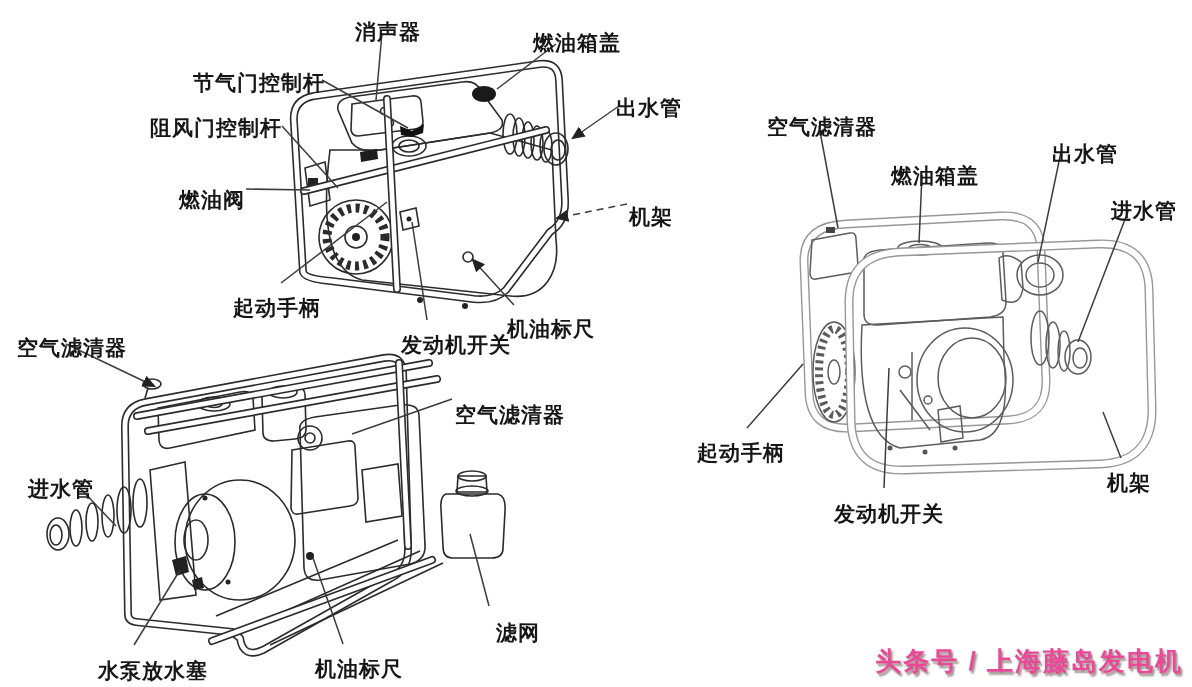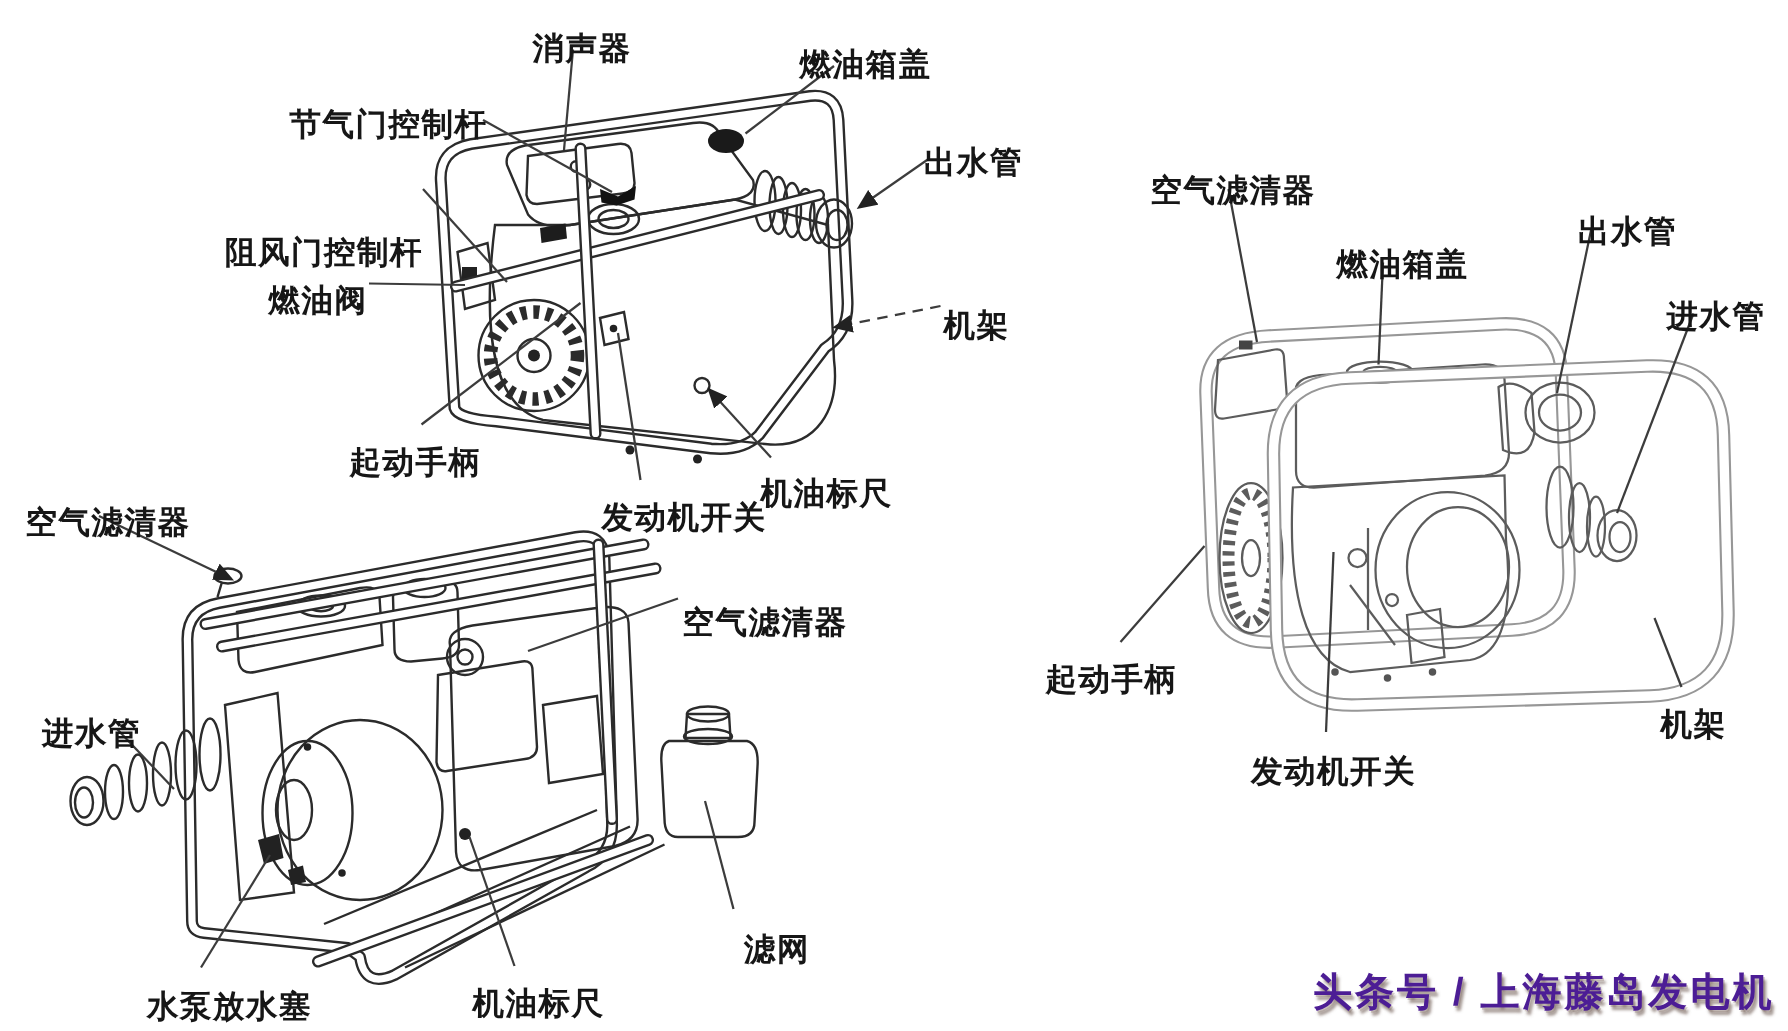--- a/index.html
+++ b/index.html
@@ -6,21 +6,21 @@
   html,body{margin:0;padding:0;background:#ffffff;}
   .stage{position:relative;width:1192px;height:687px;background:#ffffff;overflow:hidden;
          font-family:"Liberation Sans","DejaVu Sans",sans-serif;}
   svg.layer{position:absolute;left:0;top:0;width:1192px;height:687px;}
   #labels-layer{position:absolute;left:0;top:13px;width:1192px;height:687px;pointer-events:none;font-family:Liberation Serif, serif;}
   .part-label{position:absolute;font-weight:bold;font-size:21px;line-height:1.05;
               color:#161616;white-space:nowrap;letter-spacing:1px;}
   .leader{stroke:#3c3c3c;stroke-width:1.5;fill:none;}
   .leader.dashed{stroke-dasharray:7 5;}
   .watermark{position:absolute;right:9px;bottom:8px;font-size:26px;font-weight:bold;
-             letter-spacing:2px;white-space:nowrap;color:#4c1d95;
+             letter-spacing:2px;white-space:nowrap;color:#ec4899;
              text-shadow:2px 3px 2px rgba(122,105,98,0.68),1px 1px 0 rgba(170,152,145,0.45),-1px -1px 1px rgba(255,255,255,0.9);}
   
   .tube{fill:none;stroke:#2b2b2b;stroke-width:8;stroke-linejoin:round;stroke-linecap:round;}
   .tubein{fill:none;stroke:#ffffff;stroke-width:4.8;stroke-linejoin:round;stroke-linecap:round;}
   .tube.c{stroke:#979797;stroke-width:9;}
   .tubein.c{stroke-width:6.2;}
   .ln{stroke:#2b2b2b;stroke-width:1.6;fill:none;}
   .lnc{stroke:#5c5c5c;stroke-width:1.5;fill:none;}
 </style>
 </head>
@@ -211,21 +211,21 @@
       <line x1="747" y1="428" x2="803" y2="364" class="leader"></line>
       <line x1="884" y1="488" x2="889" y2="368" class="leader"></line>
       <line x1="1121" y1="458" x2="1103" y2="412" class="leader"></line>
     </svg>
 
   <div id="labels-layer">
       <div class="part-label" style="left: 355px; top: 8px;">消声器</div>
       <div class="part-label" style="left: 533px; top: 19px;">燃油箱盖</div>
       <div class="part-label" style="left: 616px; top: 84px;">出水管</div>
       <div class="part-label" style="left: 193px; top: 59px;">节气门控制杆</div>
-      <div class="part-label" style="left: 150px; top: 104px; margin-top: 40px;">阻风门控制杆</div>
+      <div class="part-label" style="left: 150px; top: 104px;">阻风门控制杆</div>
       <div class="part-label" style="left: 179px; top: 176px;">燃油阀</div>
       <div class="part-label" style="left: 233px; top: 284px;">起动手柄</div>
       <div class="part-label" style="left: 401px; top: 321px;">发动机开关</div>
       <div class="part-label" style="left: 507px; top: 305px; text-align: center;">机油标尺</div>
       <div class="part-label" style="left: 629px; top: 193px;">机架</div>
       <div class="part-label" style="left: 17px; top: 324px;">空气滤清器</div>
       <div class="part-label" style="left: 28px; top: 465px;">进水管</div>
       <div class="part-label" style="left: 455px; top: 391px;">空气滤清器</div>
       <div class="part-label" style="left: 98px; top: 647px;">水泵放水塞</div>
       <div class="part-label" style="left: 315px; top: 645px;">机油标尺</div>

